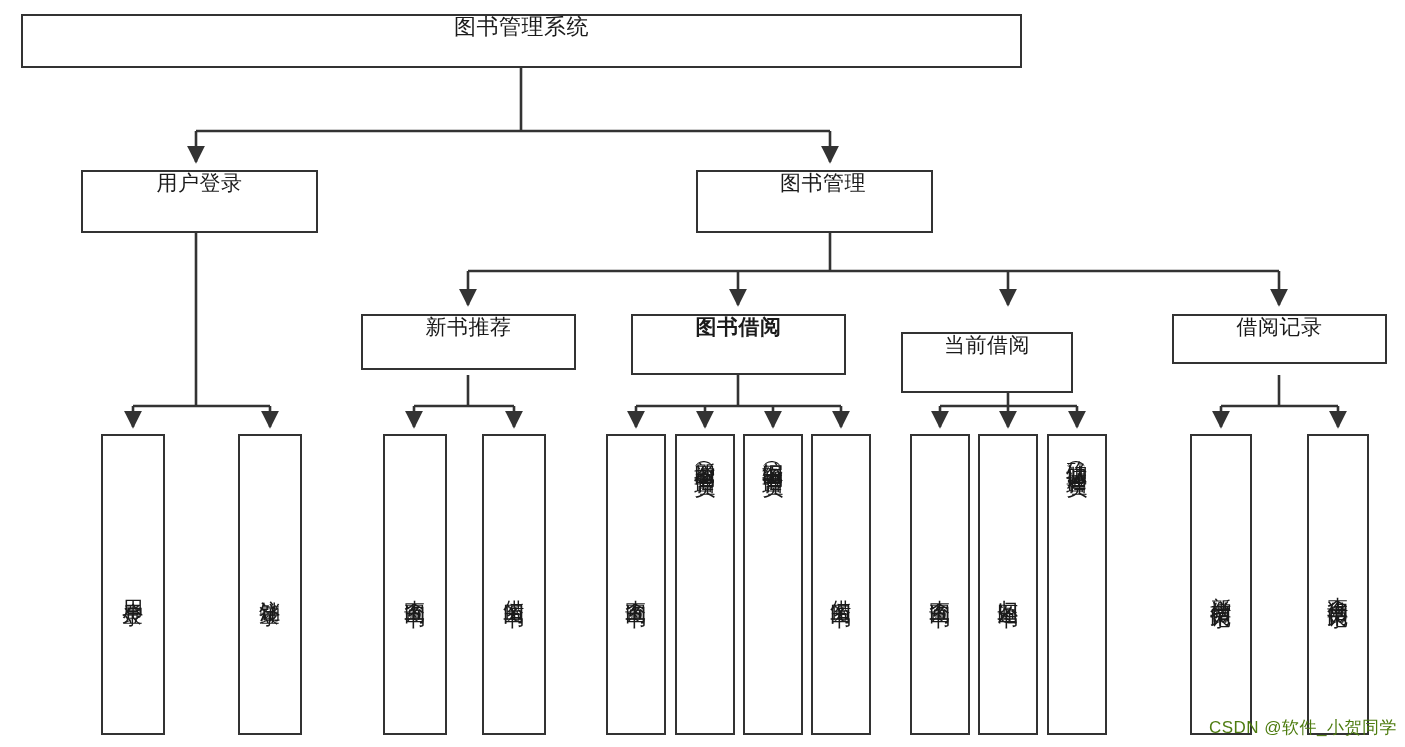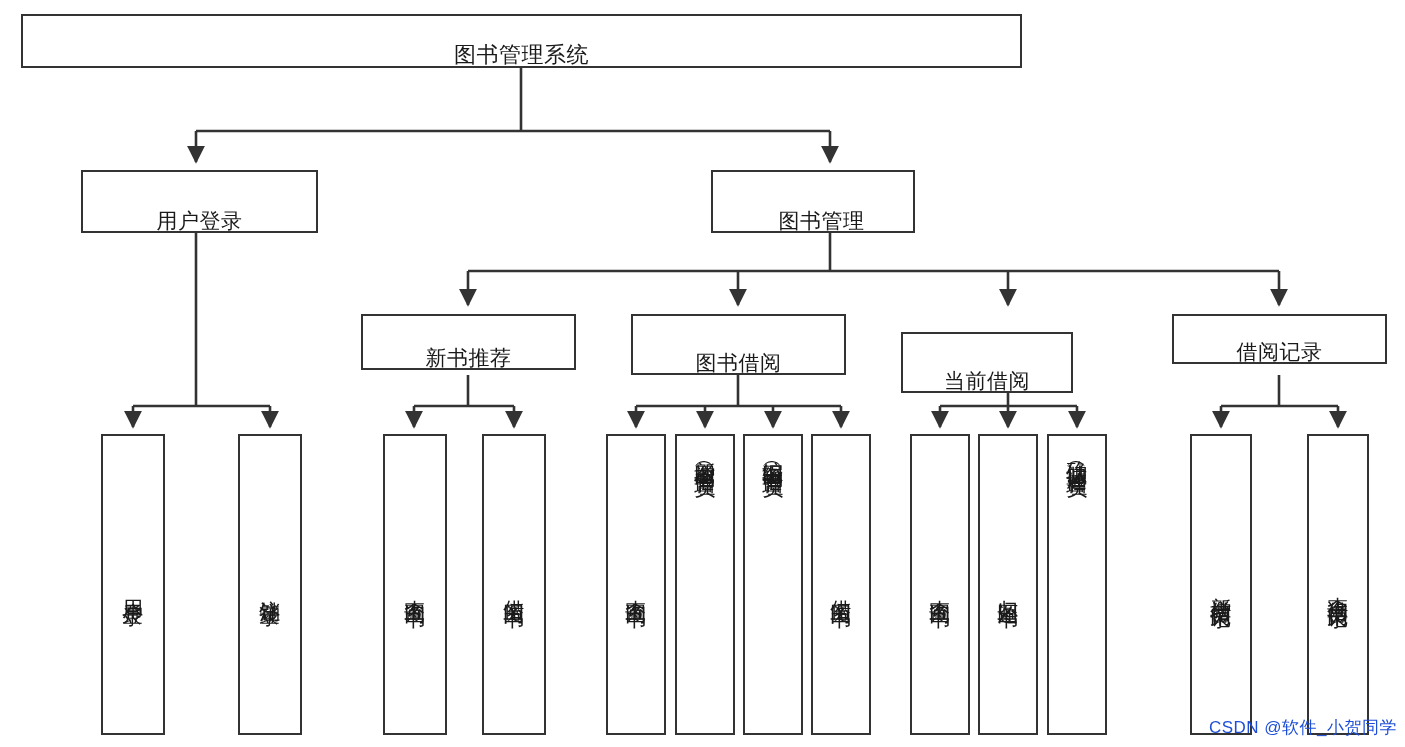--- a/index.html
+++ b/index.html
@@ -21,21 +21,21 @@
     width:1405px; height:747px;
     pointer-events:none;
   }
   
   .node{
     position:absolute;
     box-sizing:border-box;
     background:#ffffff;
     border:2.5px solid #333333;
     display:flex;
-    align-items:flex-end;
+    align-items:flex-start;
     justify-content:center;
     color:#1a1a1a;
   }
   .node .label{
     display:block;
     white-space:pre;
     letter-spacing:.5px;
   }
   
   .h-node .label{
@@ -64,21 +64,21 @@
   }
   .v-node.top-align .label{
     margin-top:2px;
   }
   
   #watermark{
     position:absolute;
     right:8px;
     bottom:8px;
     font-size:17px;
-    color:#1d4ed8;
+    color:#4d7c0f;
     letter-spacing:.5px;
     white-space:nowrap;
     user-select:none;
   }
 </style>
 </head>
 <body>
 
 <div id="stage">
 
@@ -134,29 +134,29 @@
   </svg>
 
   <div class="node h-node root" style="left:21px; top:14px; width:1001px; height:54px;">
     <span class="label">图书管理系统</span>
   </div>
 
   <div class="node h-node" style="left:81px; top:170px; width:237px; height:63px;">
     <span class="label">用户登录</span>
   </div>
 
-  <div class="node h-node" style="left:711px; top:170px; width:204px; height:63px;padding-left:17px;">
+  <div class="node h-node" style="left:696px; top:170px; width:237px; height:63px;padding-left:17px;">
     <span class="label">图书管理</span>
   </div>
 
   <div class="node h-node" style="left:361px; top:314px; width:215px; height:56px;">
     <span class="label">新书推荐</span>
   </div>
 
-  <div class="node h-node" style="left:631px; top:314px; width:215px; height:61px;">
+  <div class="node h-node" style="left:631px; top:314px; width:215px; height:61px;font-weight:bold;">
     <span class="label">图书借阅</span>
   </div>
 
   <div class="node h-node" style="left:901px; top:332px; width:172px; height:61px;">
     <span class="label">当前借阅</span>
   </div>
 
   <div class="node h-node" style="left:1172px; top:314px; width:215px; height:50px;">
     <span class="label">借阅记录</span>
   </div>

